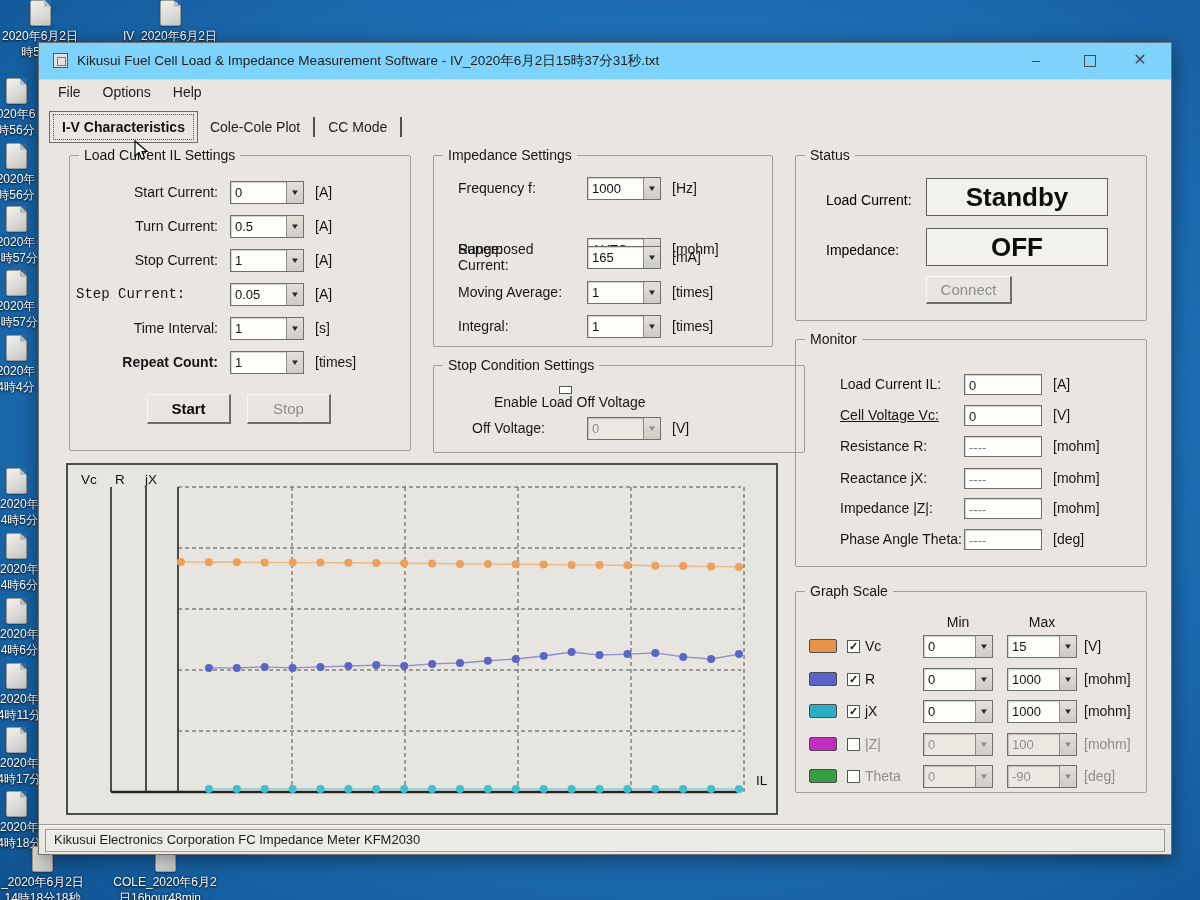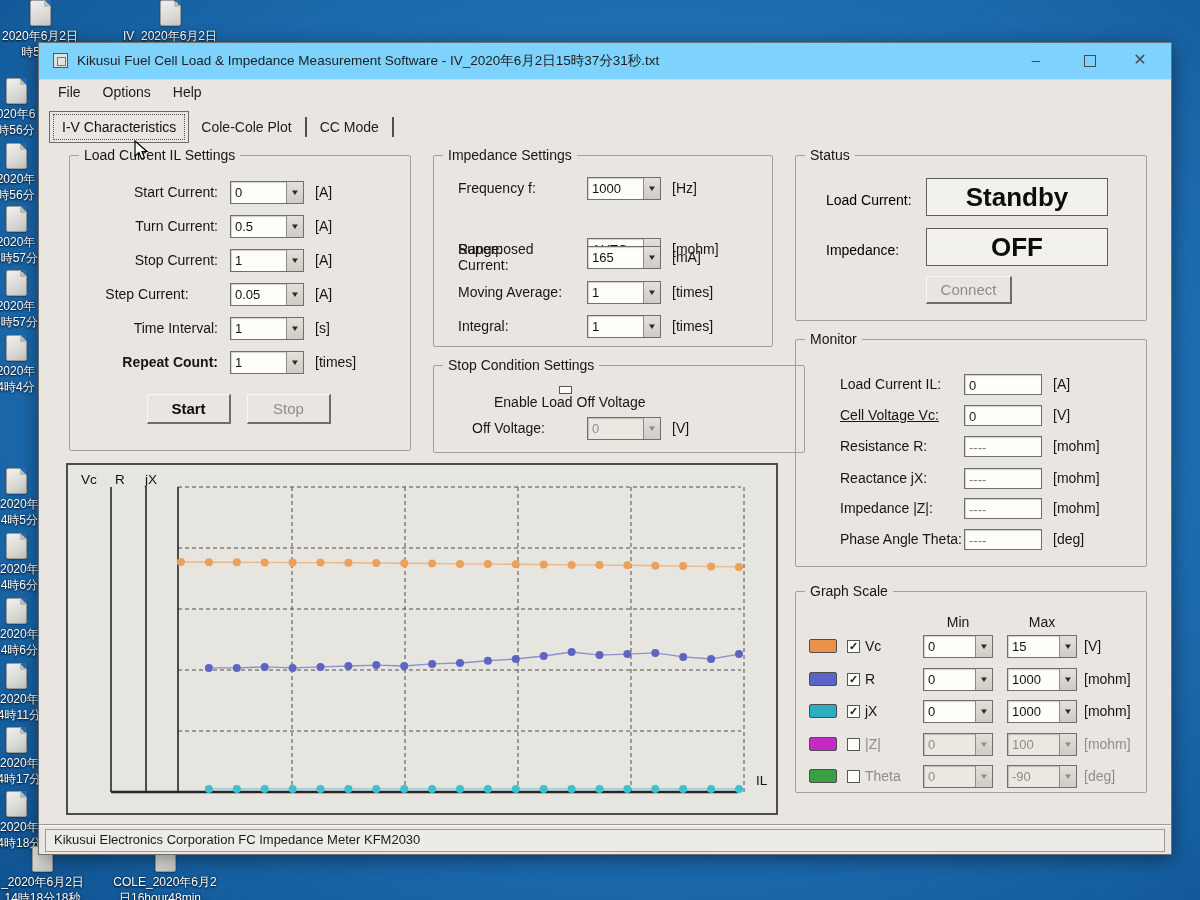--- a/index.html
+++ b/index.html
@@ -24,21 +24,21 @@
   #title-text{position:absolute;left:38px;top:9px;font-size:13.5px;color:#1d1d1d;white-space:nowrap;}
   .winctl{position:absolute;top:0;height:36px;width:46px;text-align:center;line-height:34px;font-size:15px;color:#4a4a4a;cursor:default;}
   #btn-min{right:112px;} #btn-max{right:58px;} #btn-close{right:8px;font-size:16px;}
   #max-glyph{display:inline-block;width:10px;height:10px;border:1.5px solid #4a4a4a;vertical-align:middle;}
   
   #menubar{position:absolute;left:0;top:38px;height:25px;display:flex;padding-left:8px;}
   .menu-item{padding:3px 11px;font-size:14px;color:#1d1d1d;}
   
   #tabs{position:absolute;left:10px;top:70px;height:27px;display:flex;align-items:center;}
   .tab-sel{border:1px solid #6c6c6c;padding:2px 3px;background:#e9e6e1;}
-  .tab-sel span{display:block;border:1px dotted #555;padding:4px 8px;font-size:14px;color:#111;}
+  .tab-sel span{display:block;border:1px dotted #555;padding:4px 8px;font-size:14px;color:#111;font-weight:bold;}
   .tab{padding:3px 12px;font-size:14px;color:#1d1d1d;}
   .tab-sep{width:2px;height:20px;background:#4f4f4f;margin:0 1px;}
   
   .grp{position:absolute;border:1px solid #a49f98;border-radius:2px;box-sizing:border-box;}
   .grp-title{position:absolute;top:-9px;left:9px;background:#e9e6e1;padding:0 5px;font-size:14px;color:#161616;white-space:nowrap;}
   
   .frow{position:absolute;display:flex;align-items:center;height:24px;font-size:14px;color:#161616;}
   .flabel{display:inline-block;}
   .funit{margin-left:11px;}
   .combo{display:inline-flex;width:74px;height:23px;box-sizing:border-box;background:#fdfdfa;border:1px solid #6f6f6f;
@@ -242,21 +242,21 @@
       </div>
     <div class="frow" style="left:6px;top:92px;">
         <span class="flabel" style="width:142px;text-align:right;margin-right:12px;">Stop Current:</span>
         <span class="combo">
           <span class="cval">1</span>
           <span class="carr"></span>
         </span>
         <span class="funit">[A]</span>
       </div>
     <div class="frow" style="left:6px;top:126px;">
-        <span class="flabel" style="width:142px;text-align:center;margin-right:12px;">Step Current:</span>
+        <span class="flabel" style="width:142px;text-align:left;margin-right:12px;font-family:Liberation Mono, monospace;">Step Current:</span>
         <span class="combo">
           <span class="cval">0.05</span>
           <span class="carr"></span>
         </span>
         <span class="funit">[A]</span>
       </div>
     <div class="frow" style="left:6px;top:160px;">
         <span class="flabel" style="width:142px;text-align:right;margin-right:12px;">Time Interval:</span>
         <span class="combo">
           <span class="cval">1</span>

